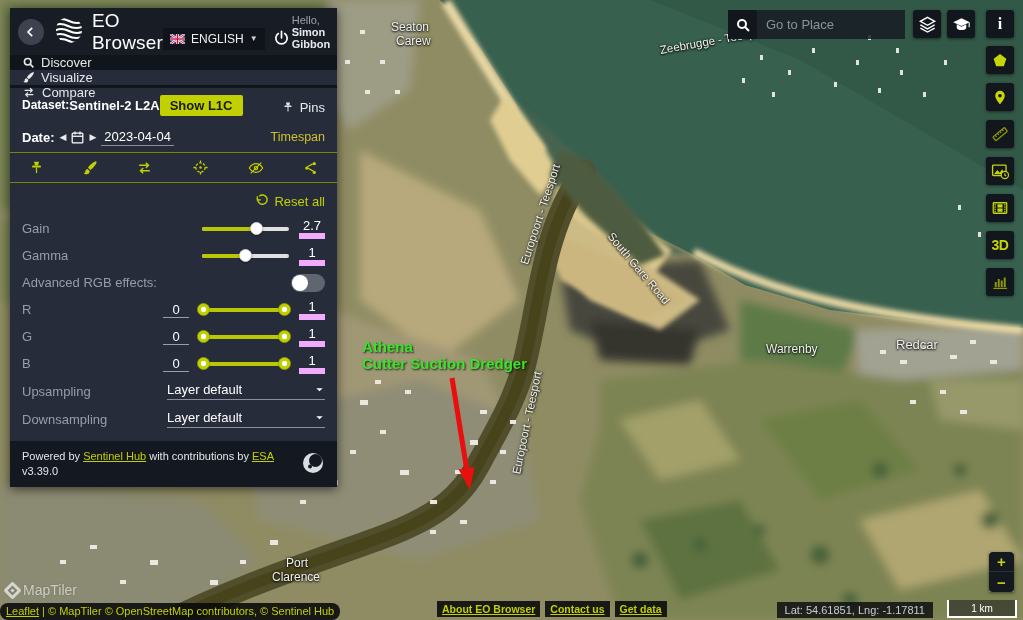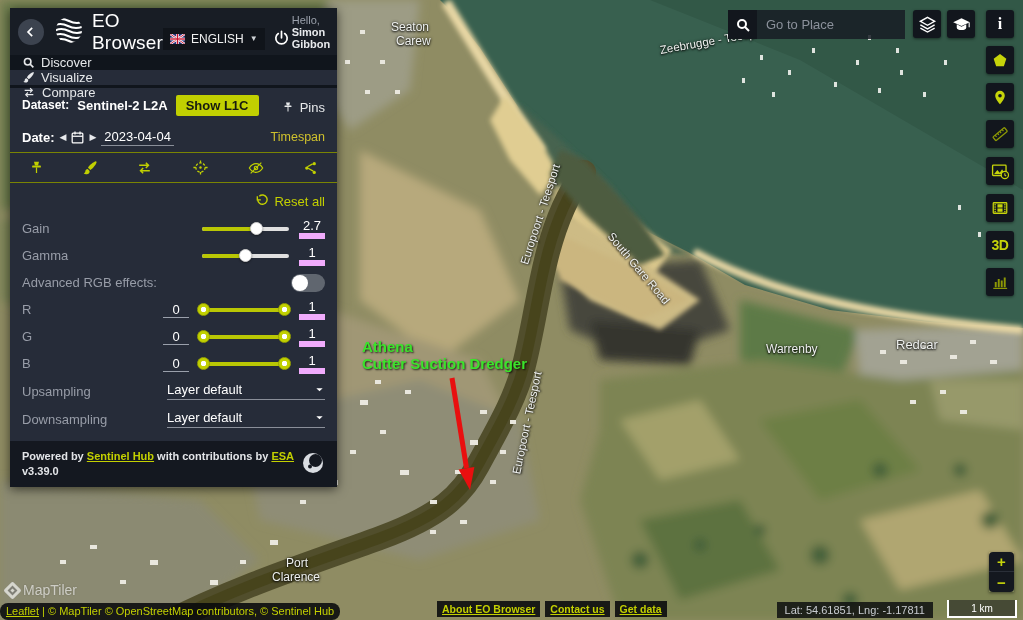--- a/index.html
+++ b/index.html
@@ -43,21 +43,21 @@
   .power { color:#fff; cursor:pointer; display:flex; }
   .greeting { font-size:11px; color:#9aa0ab; }
   .greeting b { color:#e8eaed; }
   .p-tabs { background:#10151c; display:flex; align-items:stretch; height:33px;flex-direction:column; }
   .tab { display:flex; align-items:center; gap:6px; padding:0 12px; color:#e6e8ea; font-size:13px; cursor:pointer; }
   .tab svg { flex:0 0 auto; }
   .tab.active { background:#262c39; }
   .tab.pins { margin-left:auto; }
   .p-body { padding:0 0 2px 0; }
   .row { display:flex; align-items:center; padding:0 12px; }
-  .dataset-row { height:34px; gap:8px; }
+  .dataset-row { height:34px; }
   .lab-bold { font-weight:bold; font-size:12px; color:#fff; }
   .dataset-name { font-weight:bold; font-size:13px; color:#fff; }
   .btn-l1c { background:#c1d001; color:#171b10; font-weight:bold; font-size:13px;
     padding:3px 10px; border:none; border-radius:2px; cursor:pointer; margin-left:0; }
   .date-row { height:30px; gap:5px; }
   .date-ctrl { display:flex; align-items:center; gap:4px; color:#fff; }
   .date-ctrl .tri { font-size:9px; cursor:pointer; color:#e8eaed; }
   .date-val { font-size:13px; color:#fff; border-bottom:1px solid #8a8f99; padding:0 3px 1px; cursor:pointer; }
   .timespan { margin-left:auto; color:#cfc12d; font-size:12.5px; cursor:pointer; }
   .tool-row { border-top:1px solid #7a8503; border-bottom:1px solid #7a8503;
@@ -77,21 +77,21 @@
   .val-input { width:26px; background:transparent; border:none; border-bottom:6px solid #f0abfc;
     color:#fff; font-size:13px; text-align:center; font-family:"Liberation Sans",sans-serif; margin-left:10px; }
   .min-input { width:26px; background:transparent; border:none; border-bottom:1px solid #9aa0ab;
     color:#fff; font-size:13px; text-align:center; font-family:"Liberation Sans",sans-serif; margin-right:10px; }
   .toggle { width:34px; height:18px; border-radius:9px; background:#60666f; position:relative; cursor:pointer; flex:0 0 auto; }
   .toggle::after { content:""; position:absolute; left:1px; top:1px; width:16px; height:16px; border-radius:50%; background:#fff; }
   .select-line { width:158px; display:flex; align-items:center; justify-content:space-between;
     border-bottom:1px solid #8a8f99; padding-bottom:2px; color:#fff; cursor:pointer; flex:0 0 auto; }
   .sel-row { height:28px; }
   .p-footer { background:#141820; margin-top:6px; padding:8px 12px; display:flex; align-items:center; }
-  .p-footer .txt { font-size:11px; color:#e3e5e8; line-height:15px;font-weight:bold; }
+  .p-footer .txt { font-size:11px; color:#e3e5e8; line-height:15px; }
   .p-footer a { color:#c3d000; text-decoration:underline; cursor:pointer; }
   
   .sq-btn { position:absolute; width:28px; height:28px; background:#12161d; border-radius:3px;
     display:flex; align-items:center; justify-content:center; color:#fff; cursor:pointer; z-index:15;
     box-shadow:0 1px 3px rgba(0,0,0,.5); }
   #search-group { position:absolute; left:728px; top:10px; display:flex; z-index:15; }
   #search-btn { width:29px; height:29px; background:#12161d; display:flex; align-items:center;
     justify-content:center; color:#fff; cursor:pointer; }
   #search-input { width:148px; height:29px; background:rgba(23,28,36,.85); border:none;
     color:#e6e8ea; font-size:13px; padding:0 9px; font-family:"Liberation Sans",sans-serif; }

